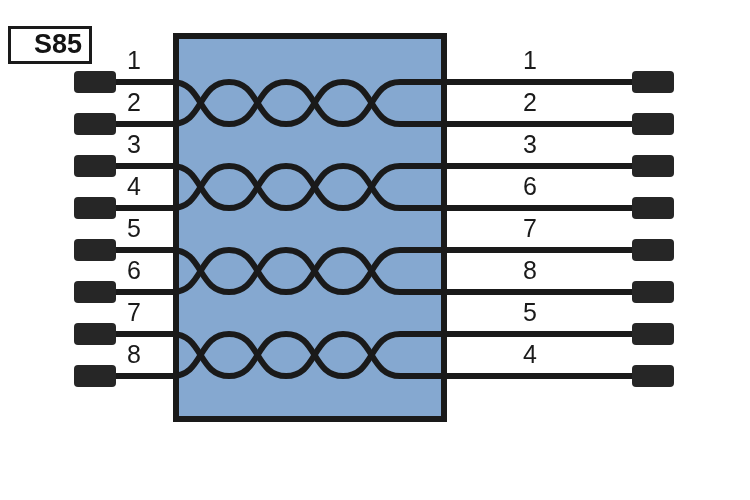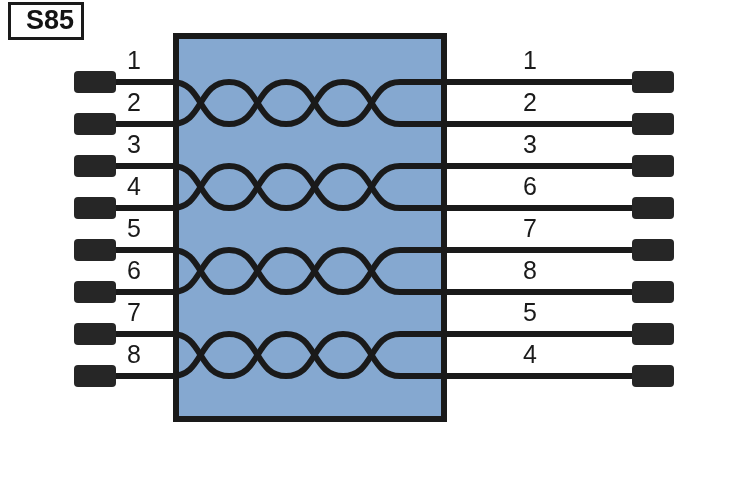--- a/index.html
+++ b/index.html
@@ -8,24 +8,24 @@
     background:#ffffff;
     font-family:"Liberation Sans", sans-serif;
     overflow:hidden;
     position:relative;
   }
   #stage{position:absolute;left:0;top:0;width:750px;height:500px;}
   #diagram{position:absolute;left:0;top:0;}
 
   .label-box{
     position:absolute;
-    left:8px; top:2px;
+    left:8px; top:26px;
     border:3px solid #1a1a1a;
     background:#ffffff;
-    padding:1px 7px 3px 15px;
+    padding:1px 7px 3px 23px;
     font-size:27px;
     font-weight:bold;
     letter-spacing:0px;
     color:#141414;
     line-height:1.05;
     font-family:"Liberation Sans", sans-serif;
   }
   .pin-num{
     position:absolute;
     font-size:25px;

